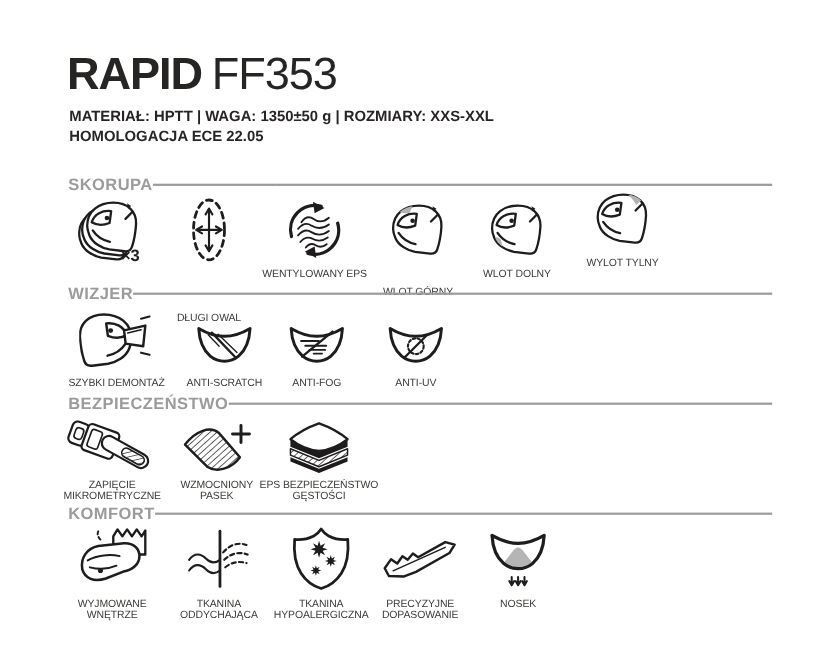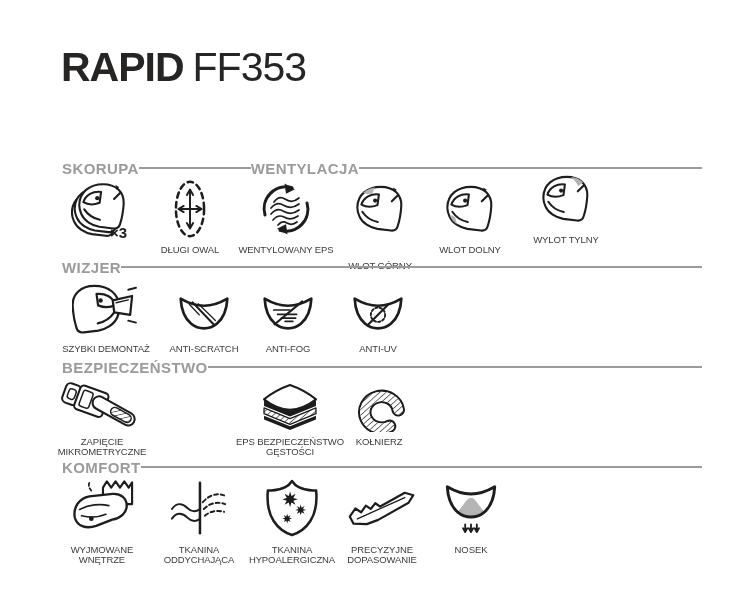--- a/index.html
+++ b/index.html
@@ -32,25 +32,28 @@
       <line x1="0" y1="0" x2="0" y2="4.4" stroke="#1e1c1c" stroke-width="1.3"></line>
     </pattern>
   </defs>
 </svg>
 
 <div class="page">
 
   <div class="title">
     <span class="b">RAPID</span><span class="r">FF353</span>
   </div>
+  <div class="specs">
+    <div>MATERIAŁ: HPTT | WAGA: 1350±50 g | ROZMIARY: XXS-XXL</div>
+    <div>HOMOLOGACJA ECE 22.05</div>
+  </div>
 
   <div class="sechdr" style="top:160px;">
     <span>SKORUPA</span>
     <span class="rule fixed"></span>
-    <span>WENTYLACJA</span>
     <span class="rule"></span>
   </div>
 
   <div class="cell r1" style="left:52px;top:177px;">
     <div class="ibox">
       <svg width="66" height="60" viewBox="0 0 72 64" fill="none" stroke="#1e1c1c" stroke-width="2.3" stroke-linecap="round" stroke-linejoin="round">
         <g transform="translate(-6,8)">
             <path fill="#fff" d="M7 28 C7 13 19 5 33 5 C47 5 56 13.5 55.5 26 C55 34 53.5 42.5 51.5 48.5 C50.5 52 47.5 53.6 44 53.2 L29 51.4 C21 50 12.5 45 9.3 37.5 C8 34.5 7 31.5 7 28 Z"></path>
           </g>
         <g transform="translate(-3,4)">
@@ -62,21 +65,21 @@
           <circle cx="26.6" cy="20.2" r="2.3" fill="#1e1c1c" stroke="none"></circle>
           <path d="M12.5 32.5 C16.5 38.5 23 42.5 29.5 43.8"></path>
           <path d="M45 21 L51.5 14.5"></path>
           <path d="M46.5 5.6 L50.5 8.2 L47.8 11 Z" fill="#1e1c1c" stroke="none"></path>
         </g>
       </svg>
       <span class="badge">×3</span>
     </div>
   </div>
 
-  <div class="cell r1" style="left:138px;top:177px;">
+  <div class="cell r1" style="left:138px;top:177px;gap:40px;">
     <div class="ibox">
       <svg width="40" height="66" viewBox="0 0 40 68" fill="none" stroke="#1e1c1c" stroke-linecap="round" stroke-linejoin="round">
         <ellipse cx="20" cy="34" rx="14.5" ry="28" stroke-width="2.6" stroke-dasharray="5.5 4.5"></ellipse>
         <path d="M20 15 V53 M9 34 H31" stroke-width="2"></path>
         <path d="M16.8 19.5 L20 14 L23.2 19.5" stroke-width="2"></path>
         <path d="M16.8 48.5 L20 54 L23.2 48.5" stroke-width="2"></path>
         <path d="M13.5 30.8 L8 34 L13.5 37.2" stroke-width="2"></path>
         <path d="M26.5 30.8 L32 34 L26.5 37.2" stroke-width="2"></path>
       </svg>
     </div>
@@ -227,46 +230,48 @@
           </g>
         </g>
       </svg>
     </div>
     <div class="lbl">
       <div>ZAPIĘCIE</div>
       <div>MIKROMETRYCZNE</div>
     </div>
   </div>
 
+  <div class="cell r3" style="left:145px;top:381px;">
+    <div class="ibox">
+      <svg width="68" height="48" viewBox="0 0 70 50" fill="none" stroke="#1e1c1c" stroke-linecap="round" stroke-linejoin="round">
+        <path stroke-width="2.3" fill="url(#hatch)" d="M5 22 C15 9 29 4 37 11 L57 34 C49 45 35 49 26 43 Z"></path>
+        <path stroke-width="2.8" d="M58 4 V20 M50 12 H66"></path>
+      </svg>
+    </div>
+    <div class="lbl">
+      <div>WZMOCNIONY</div>
+      <div>PASEK</div>
+    </div>
+  </div>
 
   <div class="cell r3" style="left:238px;top:381px;">
     <div class="ibox">
       <svg width="76" height="50" viewBox="0 0 78 52" fill="none" stroke="#1e1c1c" stroke-linecap="round" stroke-linejoin="round">
         <path d="M12 35 L39 46 L66 35 L66 39 L39 50 L12 39 Z" fill="#1d1b1b" stroke="none"></path>
         <path d="M12 27 L39 38 L66 27 L66 33 L39 44 L12 33 Z" fill="url(#hatch)" stroke-width="1.4"></path>
         <path d="M12 19 L39 30 L66 19 L66 25 L39 36 L12 25 Z" fill="#1d1b1b" stroke="none"></path>
         <path stroke-width="2.2" fill="#fff" d="M39 3 C49 6.5 59 12 66 18 C57 25 48 28.6 39 29 C30 28.6 21 25 12 18 C19 12 29 6.5 39 3 Z"></path>
       </svg>
     </div>
     <div class="lbl">
       <div>EPS BEZPIECZEŃSTWO</div>
       <div>GĘSTOŚCI</div>
     </div>
   </div>
 
-  <div class="cell r3" style="left:327px;top:381px;">
-    <div class="ibox">
-      <svg width="66" height="50" viewBox="0 0 68 52" fill="none">
-        <path d="M45 46 A17.5 16.5 0 1 1 54 29" stroke="#1e1c1c" stroke-width="14" stroke-linecap="round"></path>
-        <path d="M45 46 A17.5 16.5 0 1 1 54 29" stroke="#ffffff" stroke-width="9.5" stroke-linecap="round"></path>
-        <path d="M45 46 A17.5 16.5 0 1 1 54 29" stroke="url(#hatch)" stroke-width="9.5" stroke-linecap="round"></path>
-      </svg>
-    </div>
-    <div class="lbl">KOŁNIERZ</div>
-  </div>
 
   <div class="sechdr" style="top:459px;">
     <span>KOMFORT</span>
     <span class="rule"></span>
   </div>
 
   <div class="cell r4" style="left:50px;top:475px;">
     <div class="ibox">
       <svg width="72" height="66" viewBox="0 0 74 68" fill="none" stroke="#1e1c1c" stroke-linecap="round" stroke-linejoin="round">
         <path stroke-width="2.2" fill="#fff" d="M38 30 L38 13 L42 6.5 L46.5 13 L51 6.5 L55.5 13 L60 6.5 L64.5 13 L68 7.5 L68 30 Z"></path>

